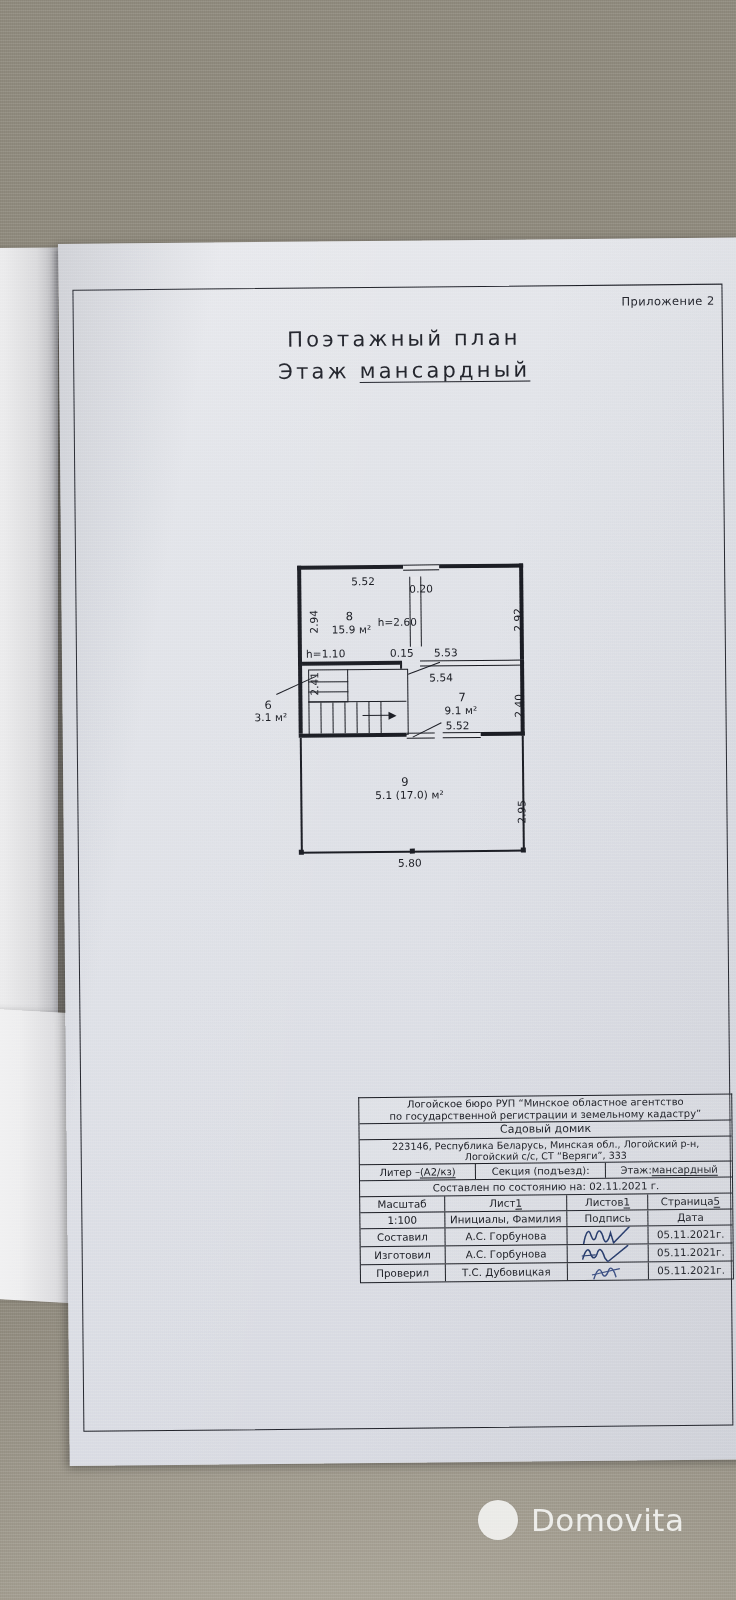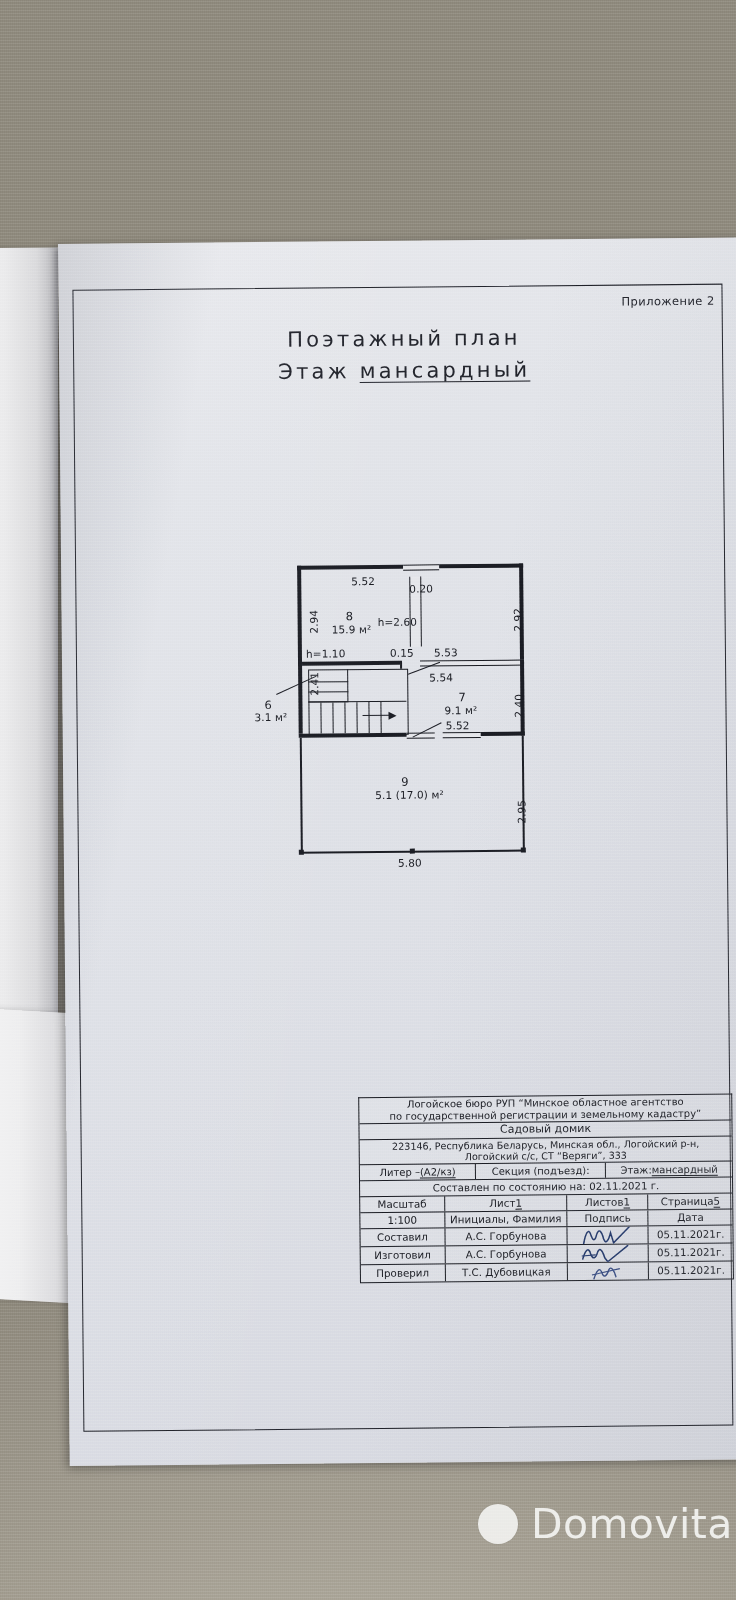--- a/index.html
+++ b/index.html
@@ -255,21 +255,21 @@
     gap: 13px;
     opacity: .92;
   }
   #watermark .dot {
     width: 40px; height: 40px;
     border-radius: 50%;
     background: #f3f3f1;
     box-shadow: 0 0 2px rgba(0,0,0,.10);
   }
   #watermark .wm-text {
-    font-size: 41px;
+    font-size: 31px;
     color: #f5f5f3;
     letter-spacing: .4px;
     font-family: "DejaVu Sans", "Liberation Sans", sans-serif;
   }
 </style>
 </head>
 <body>
 
 <div id="photo">
 

